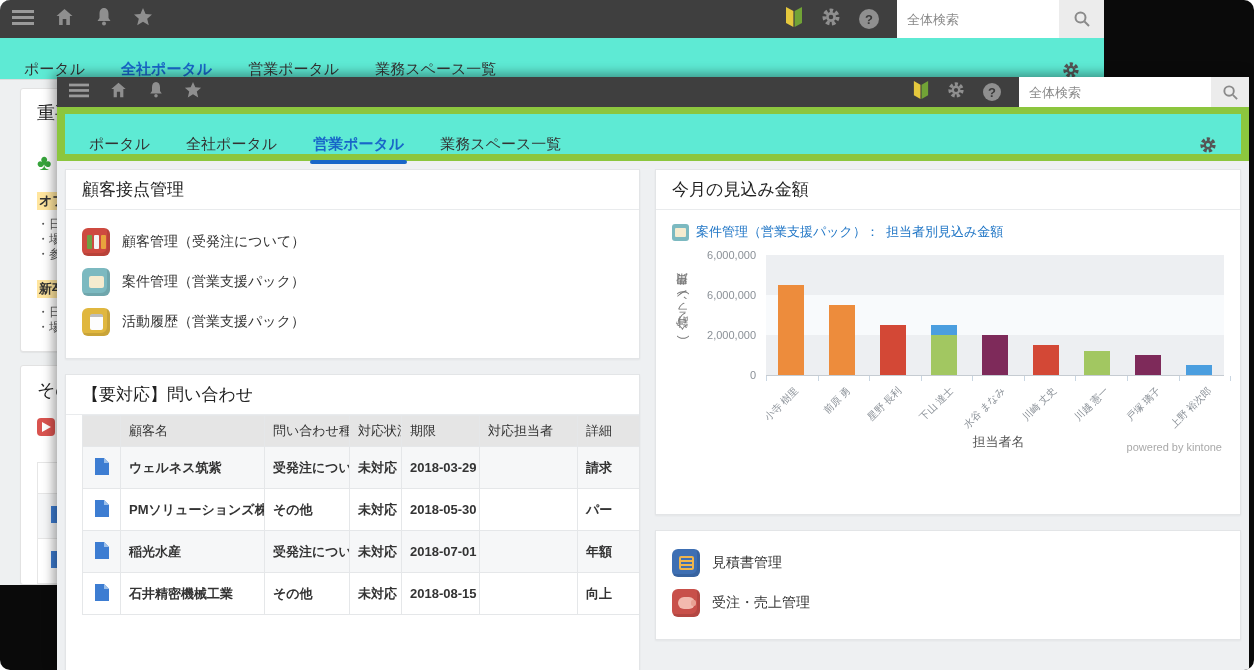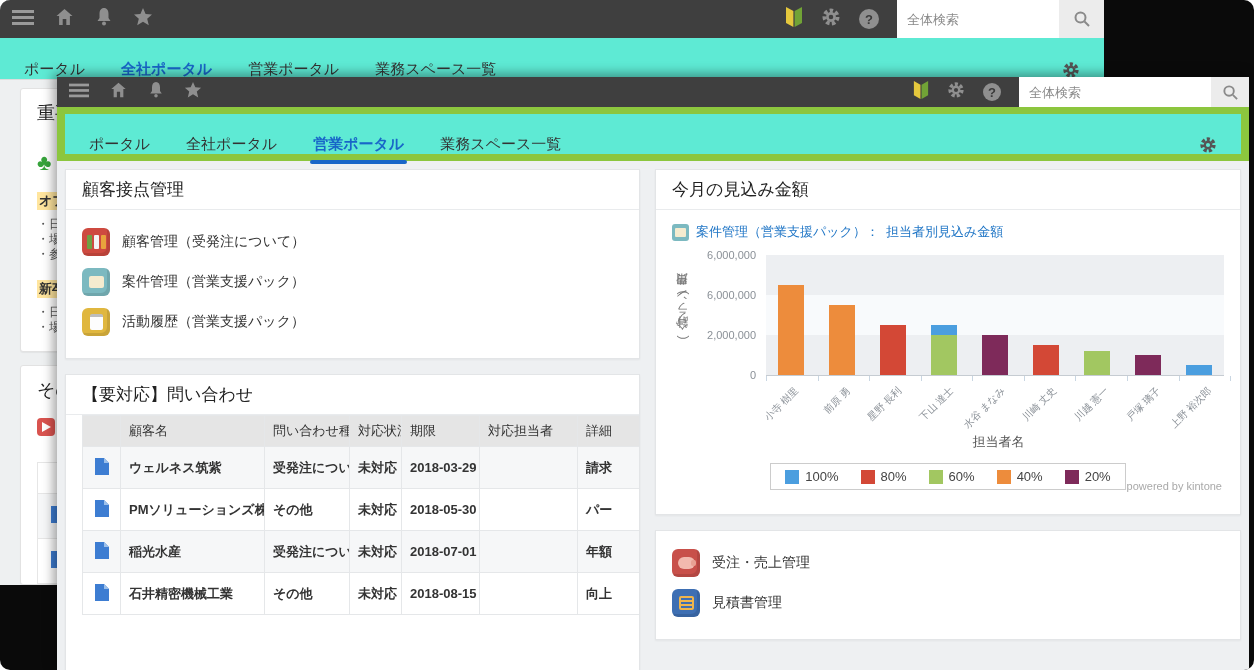--- a/index.html
+++ b/index.html
@@ -491,59 +491,35 @@
                   <span>川越 憲一</span>
                 </div>
                 <div class="xslot">
                   <span>戸塚 璃子</span>
                 </div>
                 <div class="xslot">
                   <span>上野 裕次郎</span>
                 </div>
               </div>
             <div class="xtitle">担当者名</div>
-            <div class="legend">
-                <div class="legend-box" id="legend-box">
-                  <div class="leg-item">
-                    <span class="leg-sw" style="background: rgb(75, 158, 223);"></span>
-                    <span>100%</span>
-                  </div>
-                  <div class="leg-item">
-                    <span class="leg-sw" style="background: rgb(211, 72, 54);"></span>
-                    <span>80%</span>
-                  </div>
-                  <div class="leg-item">
-                    <span class="leg-sw" style="background: rgb(162, 199, 97);"></span>
-                    <span>60%</span>
-                  </div>
-                  <div class="leg-item">
-                    <span class="leg-sw" style="background: rgb(237, 140, 60);"></span>
-                    <span>40%</span>
-                  </div>
-                  <div class="leg-item">
-                    <span class="leg-sw" style="background: rgb(126, 42, 90);"></span>
-                    <span>20%</span>
-                  </div>
-                </div>
-              </div>
             <div class="powered">powered by kintone</div>
           </div>
         </section>
         <section class="card">
           <div class="apps" id="billing-apps">
               <div class="app-item">
+                <span><span class="sq" style="background:#3e6fb3">
+                    <span class="abac"></span>
+                  </span></span>
+                <span class="app-label">見積書管理</span>
+              </div>
+              <div class="app-item">
                 <span><span class="sq" style="background:#c8504a">
                     <span class="pig"></span>
                   </span></span>
                 <span class="app-label">受注・売上管理</span>
               </div>
-              <div class="app-item">
-                <span><span class="sq" style="background:#3e6fb3">
-                    <span class="abac"></span>
-                  </span></span>
-                <span class="app-label">見積書管理</span>
-              </div>
             </div>
         </section>
       </div>
     </div>
   </div>
 </div>
 
 </body></html>

